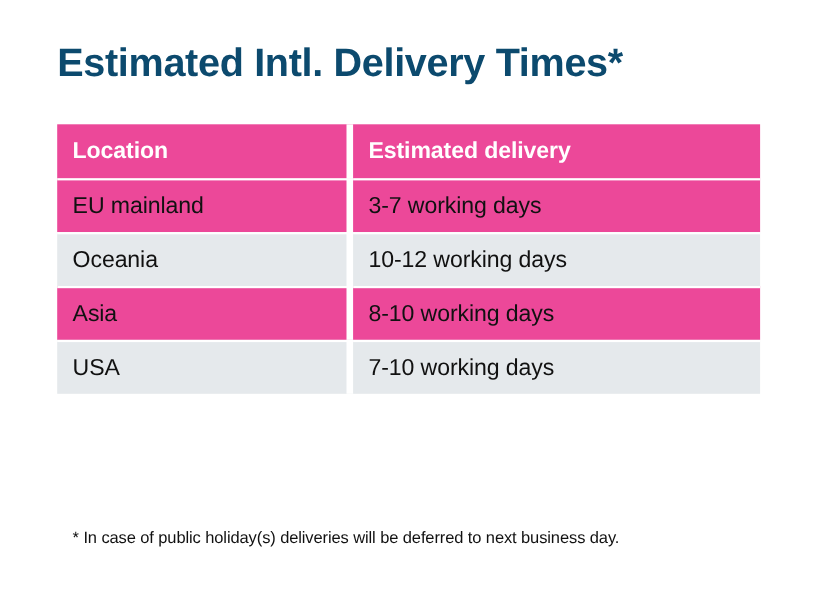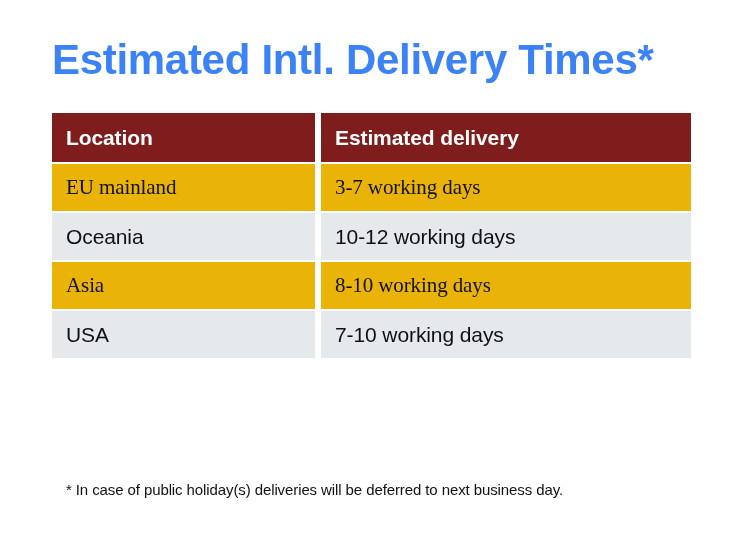--- a/index.html
+++ b/index.html
@@ -17,23 +17,23 @@
     position: relative;
     width: 745px;
     height: 536px;
     background: #ffffff;
     box-sizing: border-box;
   }
   .page-title {
     position: absolute;
     left: 52px;
     top: 36px;
-    font-size: 42px;
+    font-size: 36px;
     font-weight: bold;
-    color: #3b82f6;
+    color: #0c4a6e;
     letter-spacing: -0.3px;
     white-space: nowrap;
   }
   .delivery-table {
     position: absolute;
     left: 52px;
     top: 113px;
     width: 639px;
     border-collapse: separate;
     border-spacing: 0;
@@ -50,42 +50,41 @@
     background-clip: padding-box;
   }
   .col-location {
     width: 269px;
   }
   .col-delivery {
     width: 370px;
   }
   .delivery-table thead th {
     height: 47px;
-    background: #7f1d1d;
+    background: #ec4899;
     color: #ffffff;
     font-size: 21px;
     font-weight: bold;
     letter-spacing: -0.1px;
   }
   .delivery-table thead th.col-location {
     border-right: 6px solid #ffffff;
   }
   .delivery-table tbody td {
     font-size: 21px;
     font-weight: normal;
     color: #111111;
     letter-spacing: -0.1px;
     border-top: 2px solid #ffffff;
   }
   .delivery-table tbody td.col-location {
     border-right: 6px solid #ffffff;
   }
   .delivery-table tbody tr.row-odd td {
-    background: #eab308;
-    font-family: Liberation Serif, serif;
+    background: #ec4899;
   }
   .delivery-table tbody tr.row-even td {
     background: #e5e9ec;
   }
   .footnote {
     position: absolute;
     left: 66px;
     top: 481px;
     font-size: 15px;
     color: #111111;

